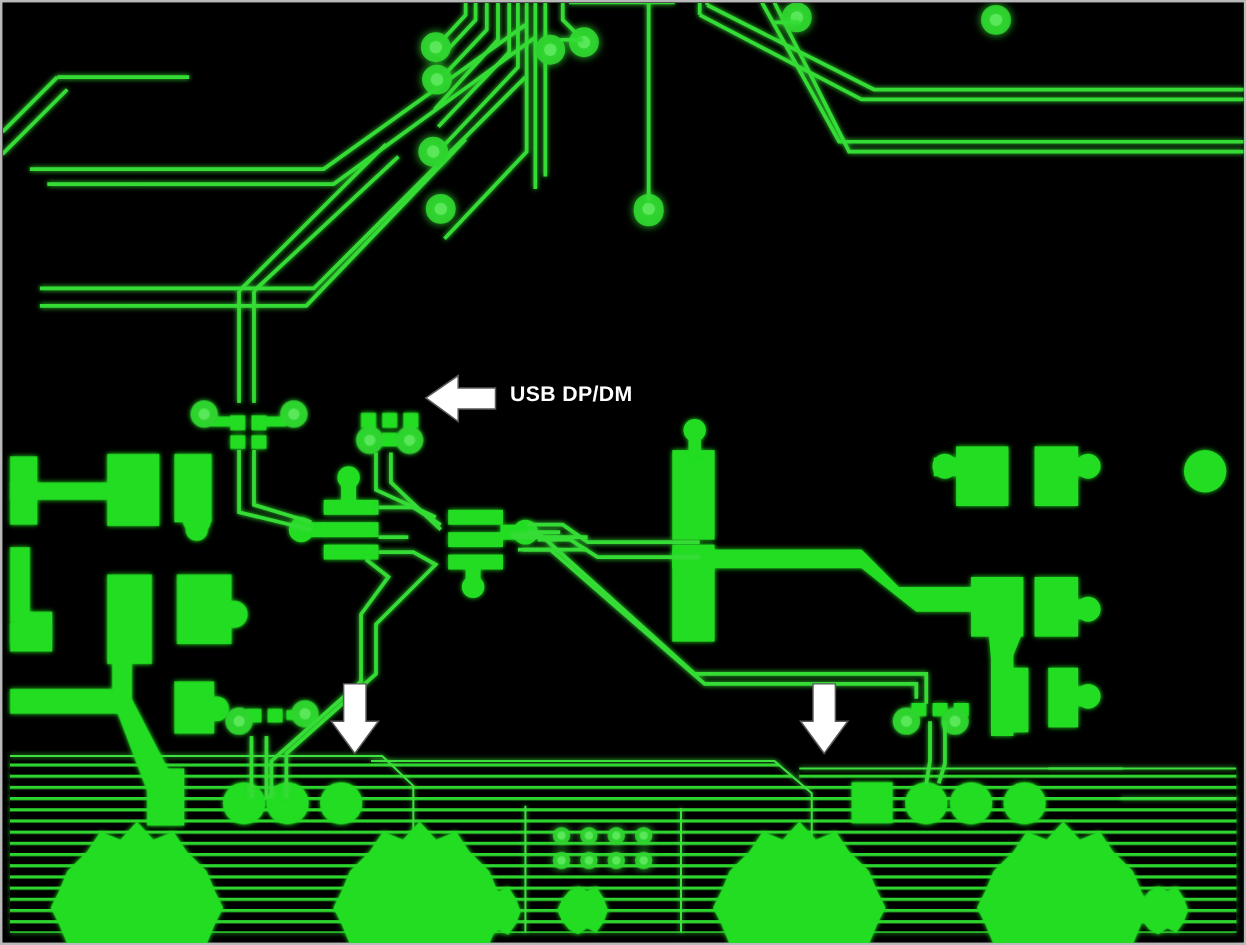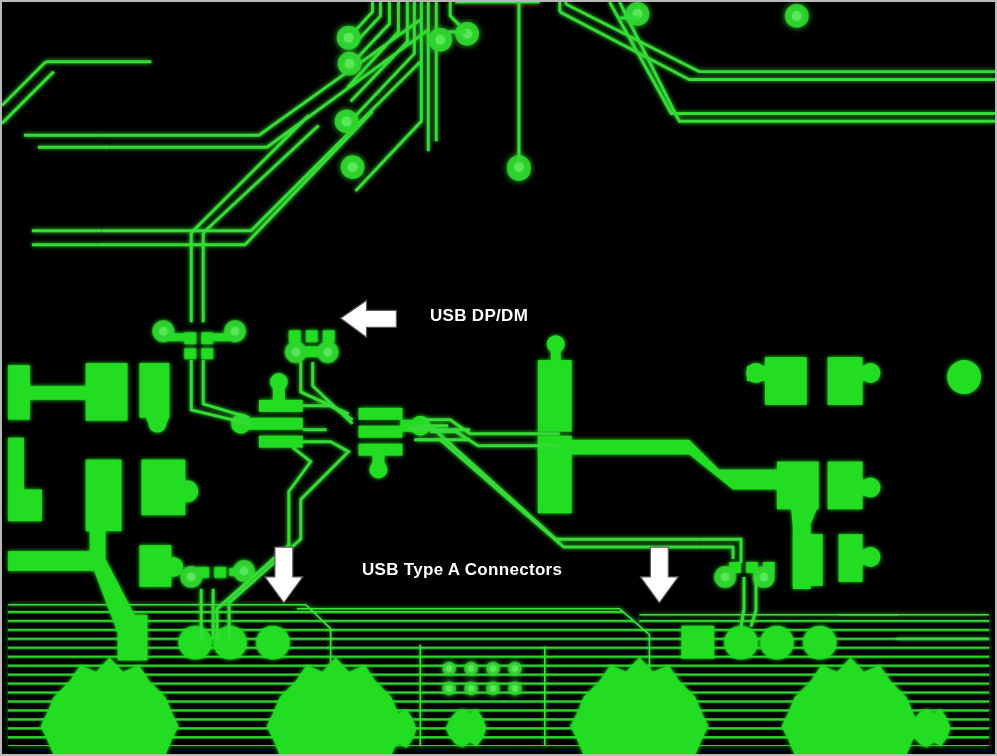--- a/index.html
+++ b/index.html
@@ -37,21 +37,21 @@
   .anno-label {
     position: absolute;
     color: #ffffff;
     font-family: "Liberation Sans", sans-serif;
     font-weight: bold;
     font-size: 17px;
     letter-spacing: 0.3px;
     white-space: nowrap;
     text-shadow: 0 0 2px #000, 0 0 3px #000;
   }
-  #label-dpdm { left: 428px; top: 304px; }
+  #label-dpdm { left: 406px; top: 304px; }
   #label-typea { left: 360px; top: 558px; font-size: 17px; }
 </style>
 </head>
 <body>
 
 <div id="pcb-viewport">
 
   <svg id="pcb-canvas" viewBox="0 0 997 756" preserveAspectRatio="none">
     <defs>
       <filter id="cuGlow" x="-60%" y="-60%" width="220%" height="220%">
@@ -410,16 +410,15 @@
 
     <path d="M 340 318 L 366 300 L 366 310 L 396 310 L 396 327 L 366 327 L 366 337 Z" fill="#ffffff" stroke="#5a5a5a" stroke-width="1.2"></path>
 
     <path d="M 283 604 L 264 578 L 274 578 L 274 548 L 292 548 L 292 578 L 302 578 Z" fill="#ffffff" stroke="#5a5a5a" stroke-width="1.2"></path>
 
     <path d="M 660 604 L 641 578 L 651 578 L 651 548 L 669 548 L 669 578 L 679 578 Z" fill="#ffffff" stroke="#5a5a5a" stroke-width="1.2"></path>
   </svg>
 
   <div class="anno-layer">
     <div class="anno-label" id="label-dpdm">USB DP/DM</div>
-    <div class="anno-label" id="label-typea">USB Type A Connectors</div>
   </div>
 
 </div>
 
 </body></html>

